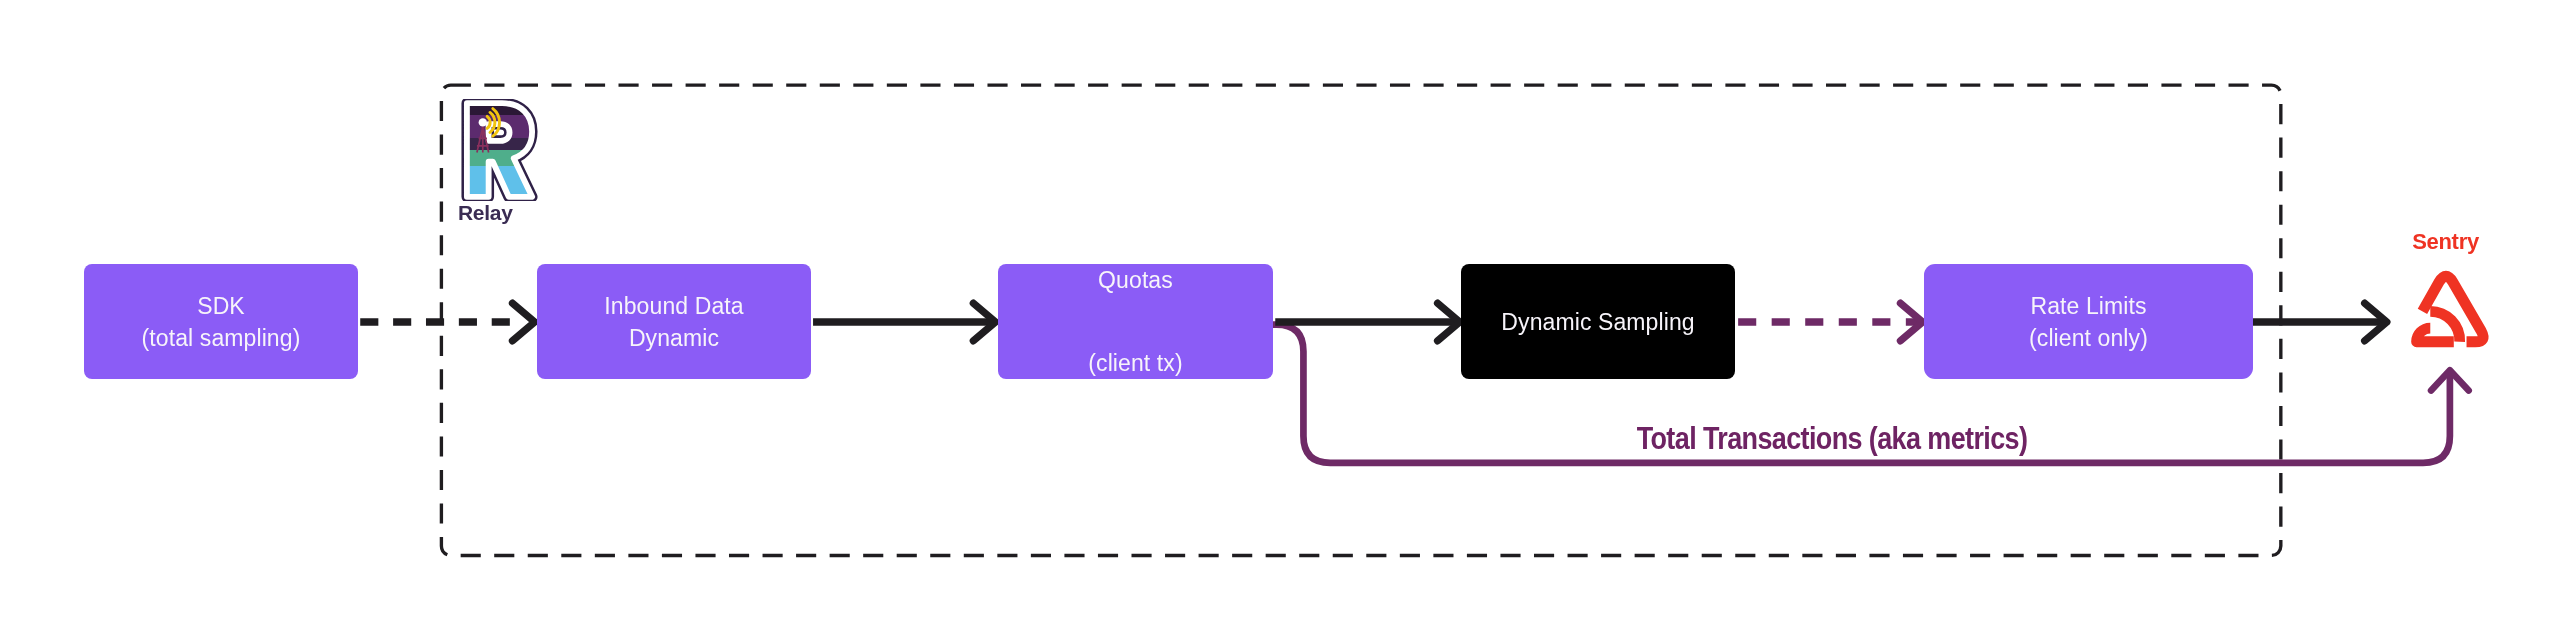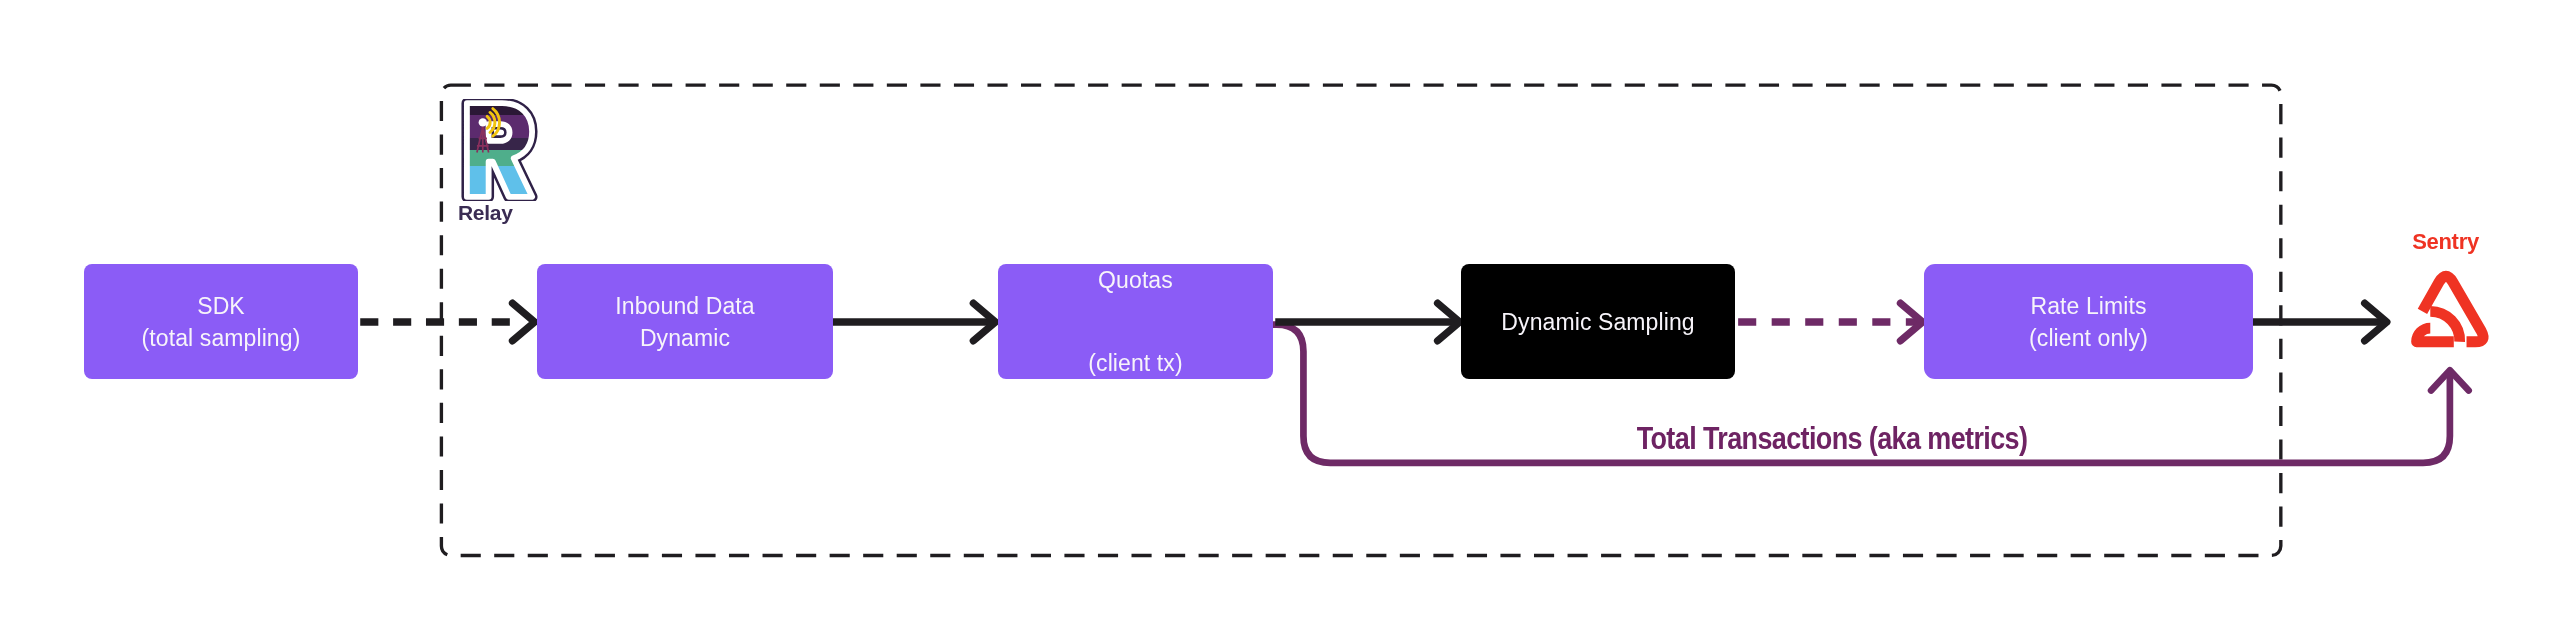--- a/index.html
+++ b/index.html
@@ -12,21 +12,21 @@
   .node{
     position:absolute;top:264px;height:115px;z-index:2;
     background:#8b5cf6;border-radius:8px;
     display:flex;flex-direction:column;align-items:center;justify-content:center;
     color:#F7F4FA;font-size:23px;line-height:32px;text-align:center;
     letter-spacing:0.1px;
   }
   .node.accent{background:#000000;}
   .node span{display:block;}
   #node-sdk{left:84px;width:274px;}
-  #node-inbound{left:537px;width:296px;}
+  #node-inbound{left:537px;width:274px;}
   #node-quotas{left:998px;width:275px;justify-content:space-between;}
   #node-dynamic{left:1461px;width:274px;}
   #node-rate{left:1924px;width:329px;border-radius:11px;}
   .relay-logo{position:absolute;left:456px;top:99px;width:82px;height:102px;z-index:2;}
   .relay-wordmark{
     position:absolute;left:458px;top:201px;width:107px;z-index:2;
     color:#3A2C53;font-size:21px;font-weight:bold;letter-spacing:-0.3px;
   }
   .sentry-wordmark{
     position:absolute;left:2385px;top:229px;width:121px;z-index:2;

